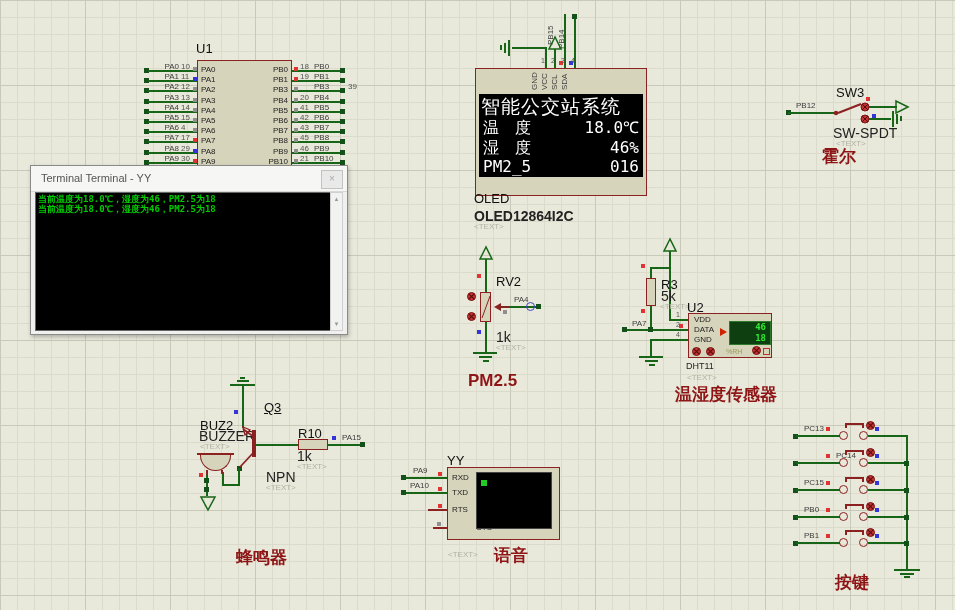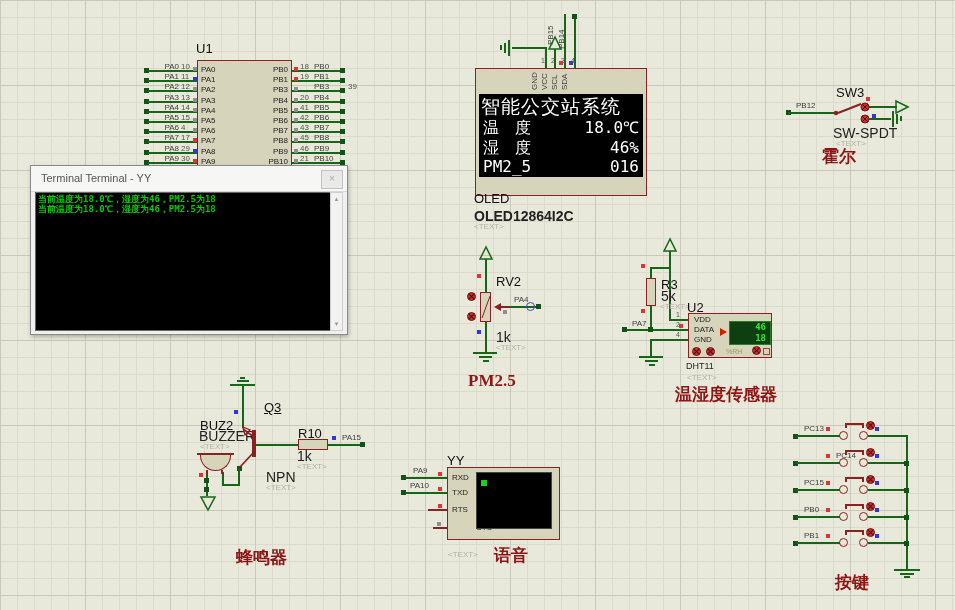--- a/index.html
+++ b/index.html
@@ -142,21 +142,21 @@
     <div class="bluering" style="left:526px;top:302px;"></div>
     <div class="net" style="left:514px;top:296px;">PA4</div>
     <div class="sq gray" style="left:503px;top:310px;"></div>
     <div class="sq red" style="left:477px;top:274px;"></div>
     <div class="sq blue" style="left:477px;top:330px;"></div>
     <div class="knob" style="left:467px;top:292px;"></div>
     <div class="knob" style="left:467px;top:312px;"></div>
     <div class="ref" style="left:496px;top:266px;margin-top:9px;">RV2</div>
     <div class="val" style="left:496px;top:333px;">1k</div>
     <div class="ph" style="left:496px;top:343px;">&lt;TEXT&gt;</div>
-    <div class="cn" style="left:468px;top:372px;font-family:Liberation Serif, serif;">PM2.5</div>
+    <div class="cn" style="left:468px;top:372px;">PM2.5</div>
   </div>
 
   <div>
     <div class="wv" style="left:669px;top:251px;height:69px;"></div>
     <div class="wh" style="left:669px;top:319px;width:19px;"></div>
     <div class="wh" style="left:651px;top:267px;width:19px;"></div>
     <div class="wv" style="left:650px;top:267px;height:11px;"></div>
     <div class="body" style="left:646px;top:278px;width:10px;height:28px;"></div>
     <div class="wv" style="left:650px;top:306px;height:24px;"></div>
     <div class="wh" style="left:625px;top:329px;width:63px;"></div>

